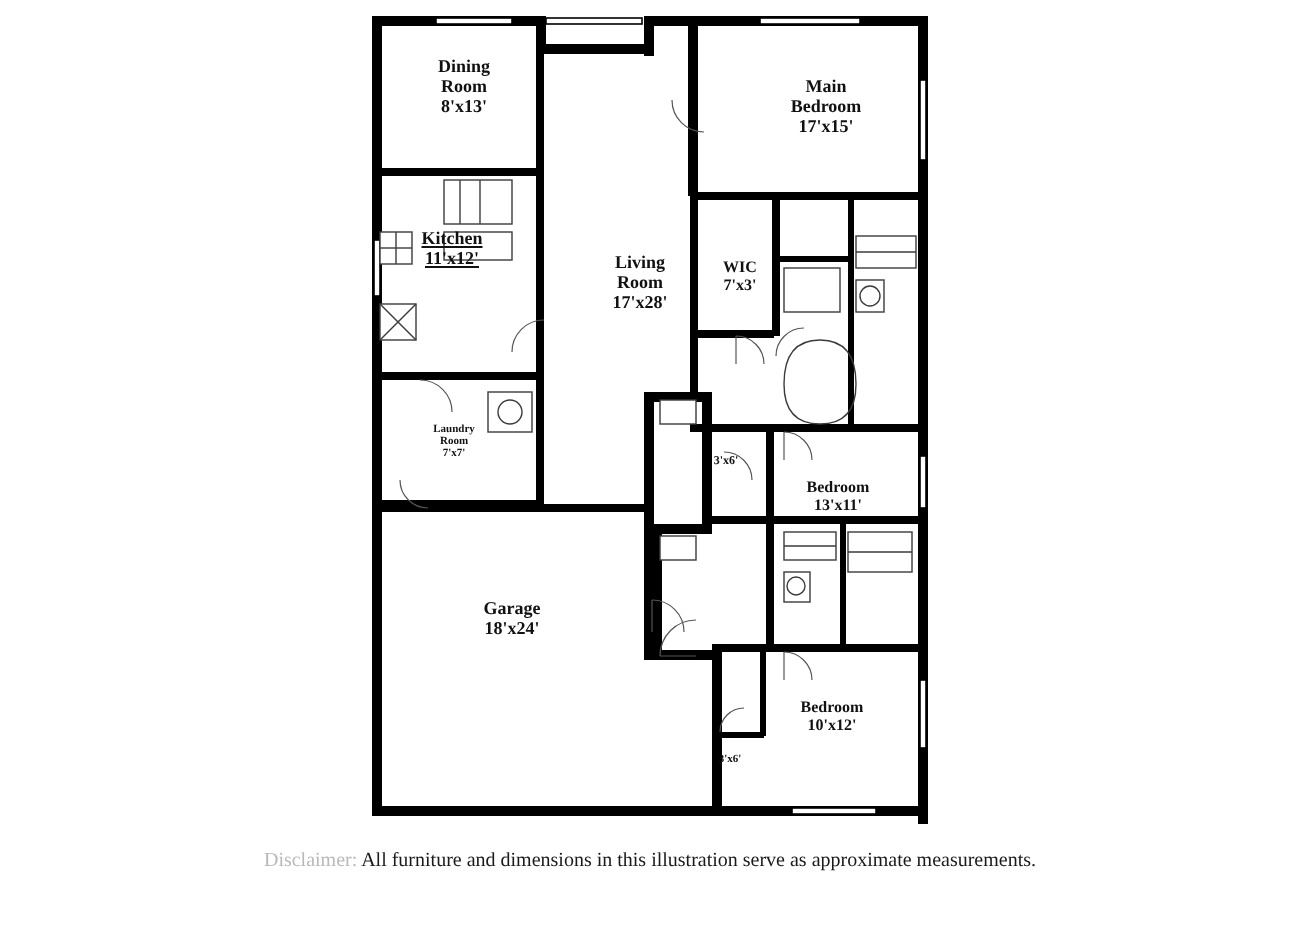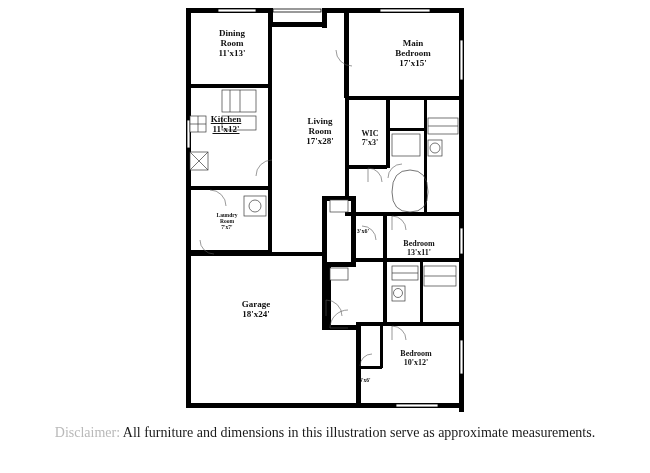--- a/index.html
+++ b/index.html
@@ -53,21 +53,21 @@
   .sz-5 { font-size: 5.5px; }
 
   
   #disclaimer {
     position: absolute;
     left: 0;
     top: 424px;
     width: 650px;
     text-align: center;
     font-family: "Liberation Serif", serif;
-    font-size: 14px;
+    font-size: 10px;
     color: #1a1a1a;
     line-height: 1.35;
   }
   #disclaimer .dline {
     display: block;
   }
 
   
   .faded-a { color: #b9b9b9; }
   .faded-b { color: #cfcfcf; }
@@ -236,40 +236,40 @@
       <line class="fix" x1="424" y1="276" x2="456" y2="276"></line>
 
       <rect class="fixf" x="330" y="200" width="18" height="12"></rect>
       <rect class="fixf" x="330" y="268" width="18" height="12"></rect>
     </g>
   </svg>
 
   <div class="room-label sz-9" style="left:196px; top:28px; width:72px;">
     <span class="rl-name">Dining</span>
     <span class="rl-name">Room</span>
-    <span class="rl-dim">11'x13'</span>
+    <span class="rl-dim">8'x13'</span>
   </div>
 
   <div class="room-label sz-9" style="left:190px; top:114px; width:72px;text-decoration:underline;">
     <span class="rl-name">Kitchen</span>
     <span class="rl-dim">11'x12'</span>
   </div>
 
   <div class="room-label sz-5" style="left:192px; top:212px; width:70px;">
     <span class="rl-name">Laundry</span>
     <span class="rl-name">Room</span>
     <span class="rl-dim">7'x7'</span>
   </div>
 
   <div class="room-label sz-9" style="left:214px; top:299px; width:84px;">
     <span class="rl-name">Garage</span>
     <span class="rl-dim">18'x24'</span>
   </div>
 
-  <div class="room-label sz-9" style="left:280px; top:116px; width:80px;">
+  <div class="room-label sz-9" style="left:280px; top:126px; width:80px;">
     <span class="rl-name">Living</span>
     <span class="rl-name">Room</span>
     <span class="rl-dim">17'x28'</span>
   </div>
 
 
   <div class="room-label sz-9" style="left:372px; top:38px; width:82px;">
     <span class="rl-name">Main</span>
     <span class="rl-name">Bedroom</span>
     <span class="rl-dim">17'x15'</span>

